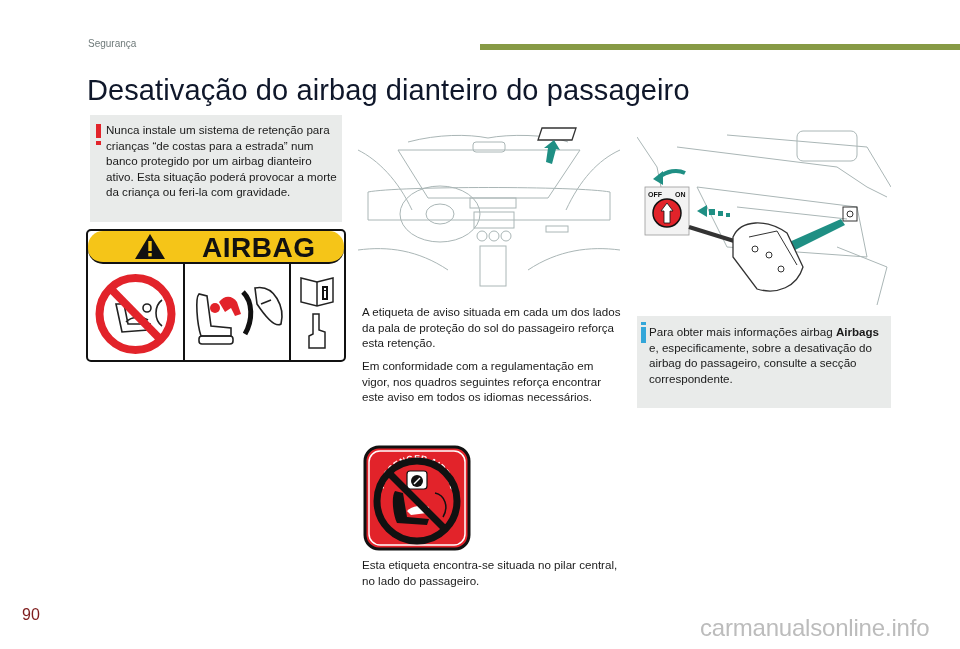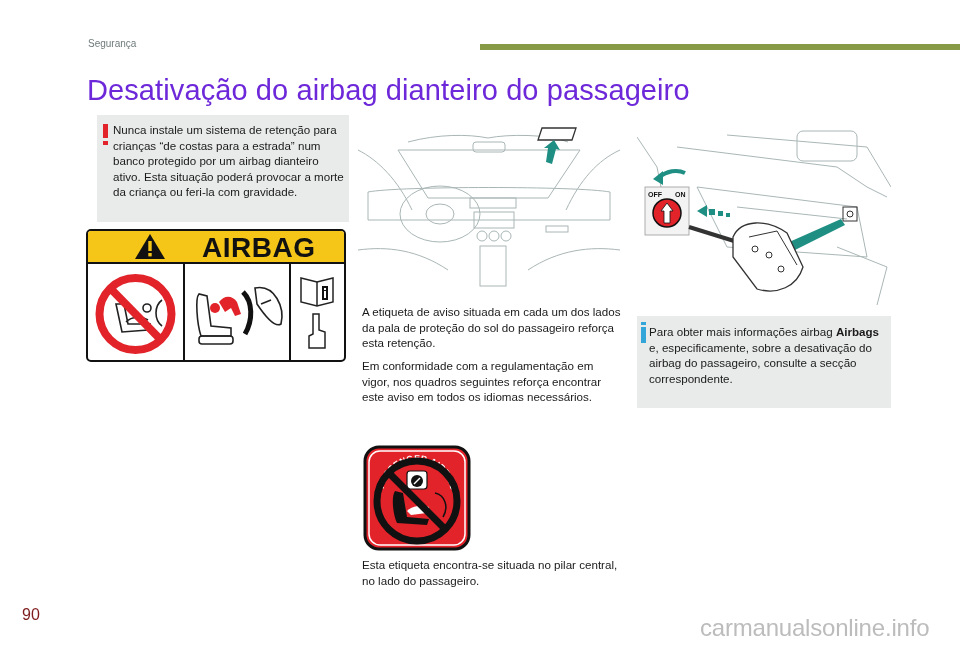--- a/index.html
+++ b/index.html
@@ -1,32 +1,32 @@
 <!DOCTYPE html>
 <html><head>
 <meta charset="utf-8">
 <style>
   html, body { margin:0; padding:0; background:#ffffff; }
   body { width:960px; height:649px; position:relative; overflow:hidden; font-family:"Liberation Sans", sans-serif; color:#1a1a1a; }
   .abs { position:absolute; }
   .section-label { left:88px; top:38px; font-size:10px; color:#6f7a7a; }
   .rule { left:480px; top:44px; width:480px; height:6px; background:#879a45; }
-  .page-title { left:87px; top:74px; font-size:29px; color:#6d28d9; letter-spacing:0.1px; }
+  .page-title { left:87px; top:74px; font-size:29px; color:#0f172a; letter-spacing:0.1px; }
   .note { background:#e9ebea; font-size:11.6px; line-height:15.6px; color:#1a1a1a; }
-  .warn-box { left:97px; top:115px; width:252px; height:107px; }
+  .warn-box { left:90px; top:115px; width:252px; height:107px; }
   .warn-box .txt { position:absolute; left:16px; top:7px; width:236px; }
   .bang { position:absolute; left:6px; top:9px; width:5px; height:14px; background:#e2232a; }
   .bang::after { content:""; position:absolute; left:0; top:17px; width:5px; height:4px; background:#e2232a; }
   .info-box { left:637px; top:316px; width:254px; height:92px; }
   .info-box .txt { position:absolute; left:12px; top:8px; width:236px; }
   .ibar { position:absolute; left:4px; top:11px; width:5px; height:16px; background:#33a6d9; }
   .ibar::before { content:""; position:absolute; left:0; top:-5px; width:5px; height:3px; background:#33a6d9; }
   .body-text { font-size:11.6px; line-height:15.6px; color:#1a1a1a; }
   .label-airbag { left:86px; top:229px; width:256px; height:129px; border:2px solid #111; border-radius:5px; background:#fff; overflow:hidden; }
-  .label-head { height:31px; background:#f5c518; border-bottom:2px solid #111; position:relative; }
+  .label-head { height:31px; background:#f5c518; border-bottom:2px solid #111; position:relative;border-radius:15px; }
   .label-head .word { position:absolute; left:114px; top:1px; font-size:28px; font-weight:bold; color:#111; letter-spacing:0.5px; }
   .label-cells { display:flex; height:96px; }
   .label-cells > div { border-right:2px solid #111; position:relative; }
   .label-cells > div:last-child { border-right:none; }
   .illus { background:#fff; overflow:hidden; }
   .footer-num { left:22px; top:606px; font-size:16px; color:#7f1d1d; }
   .watermark { left:700px; top:614px; font-size:24px; color:#bcbcbc; letter-spacing:-0.2px; }
   .bold { font-weight:bold;text-align:right; }
 </style>
 </head>

